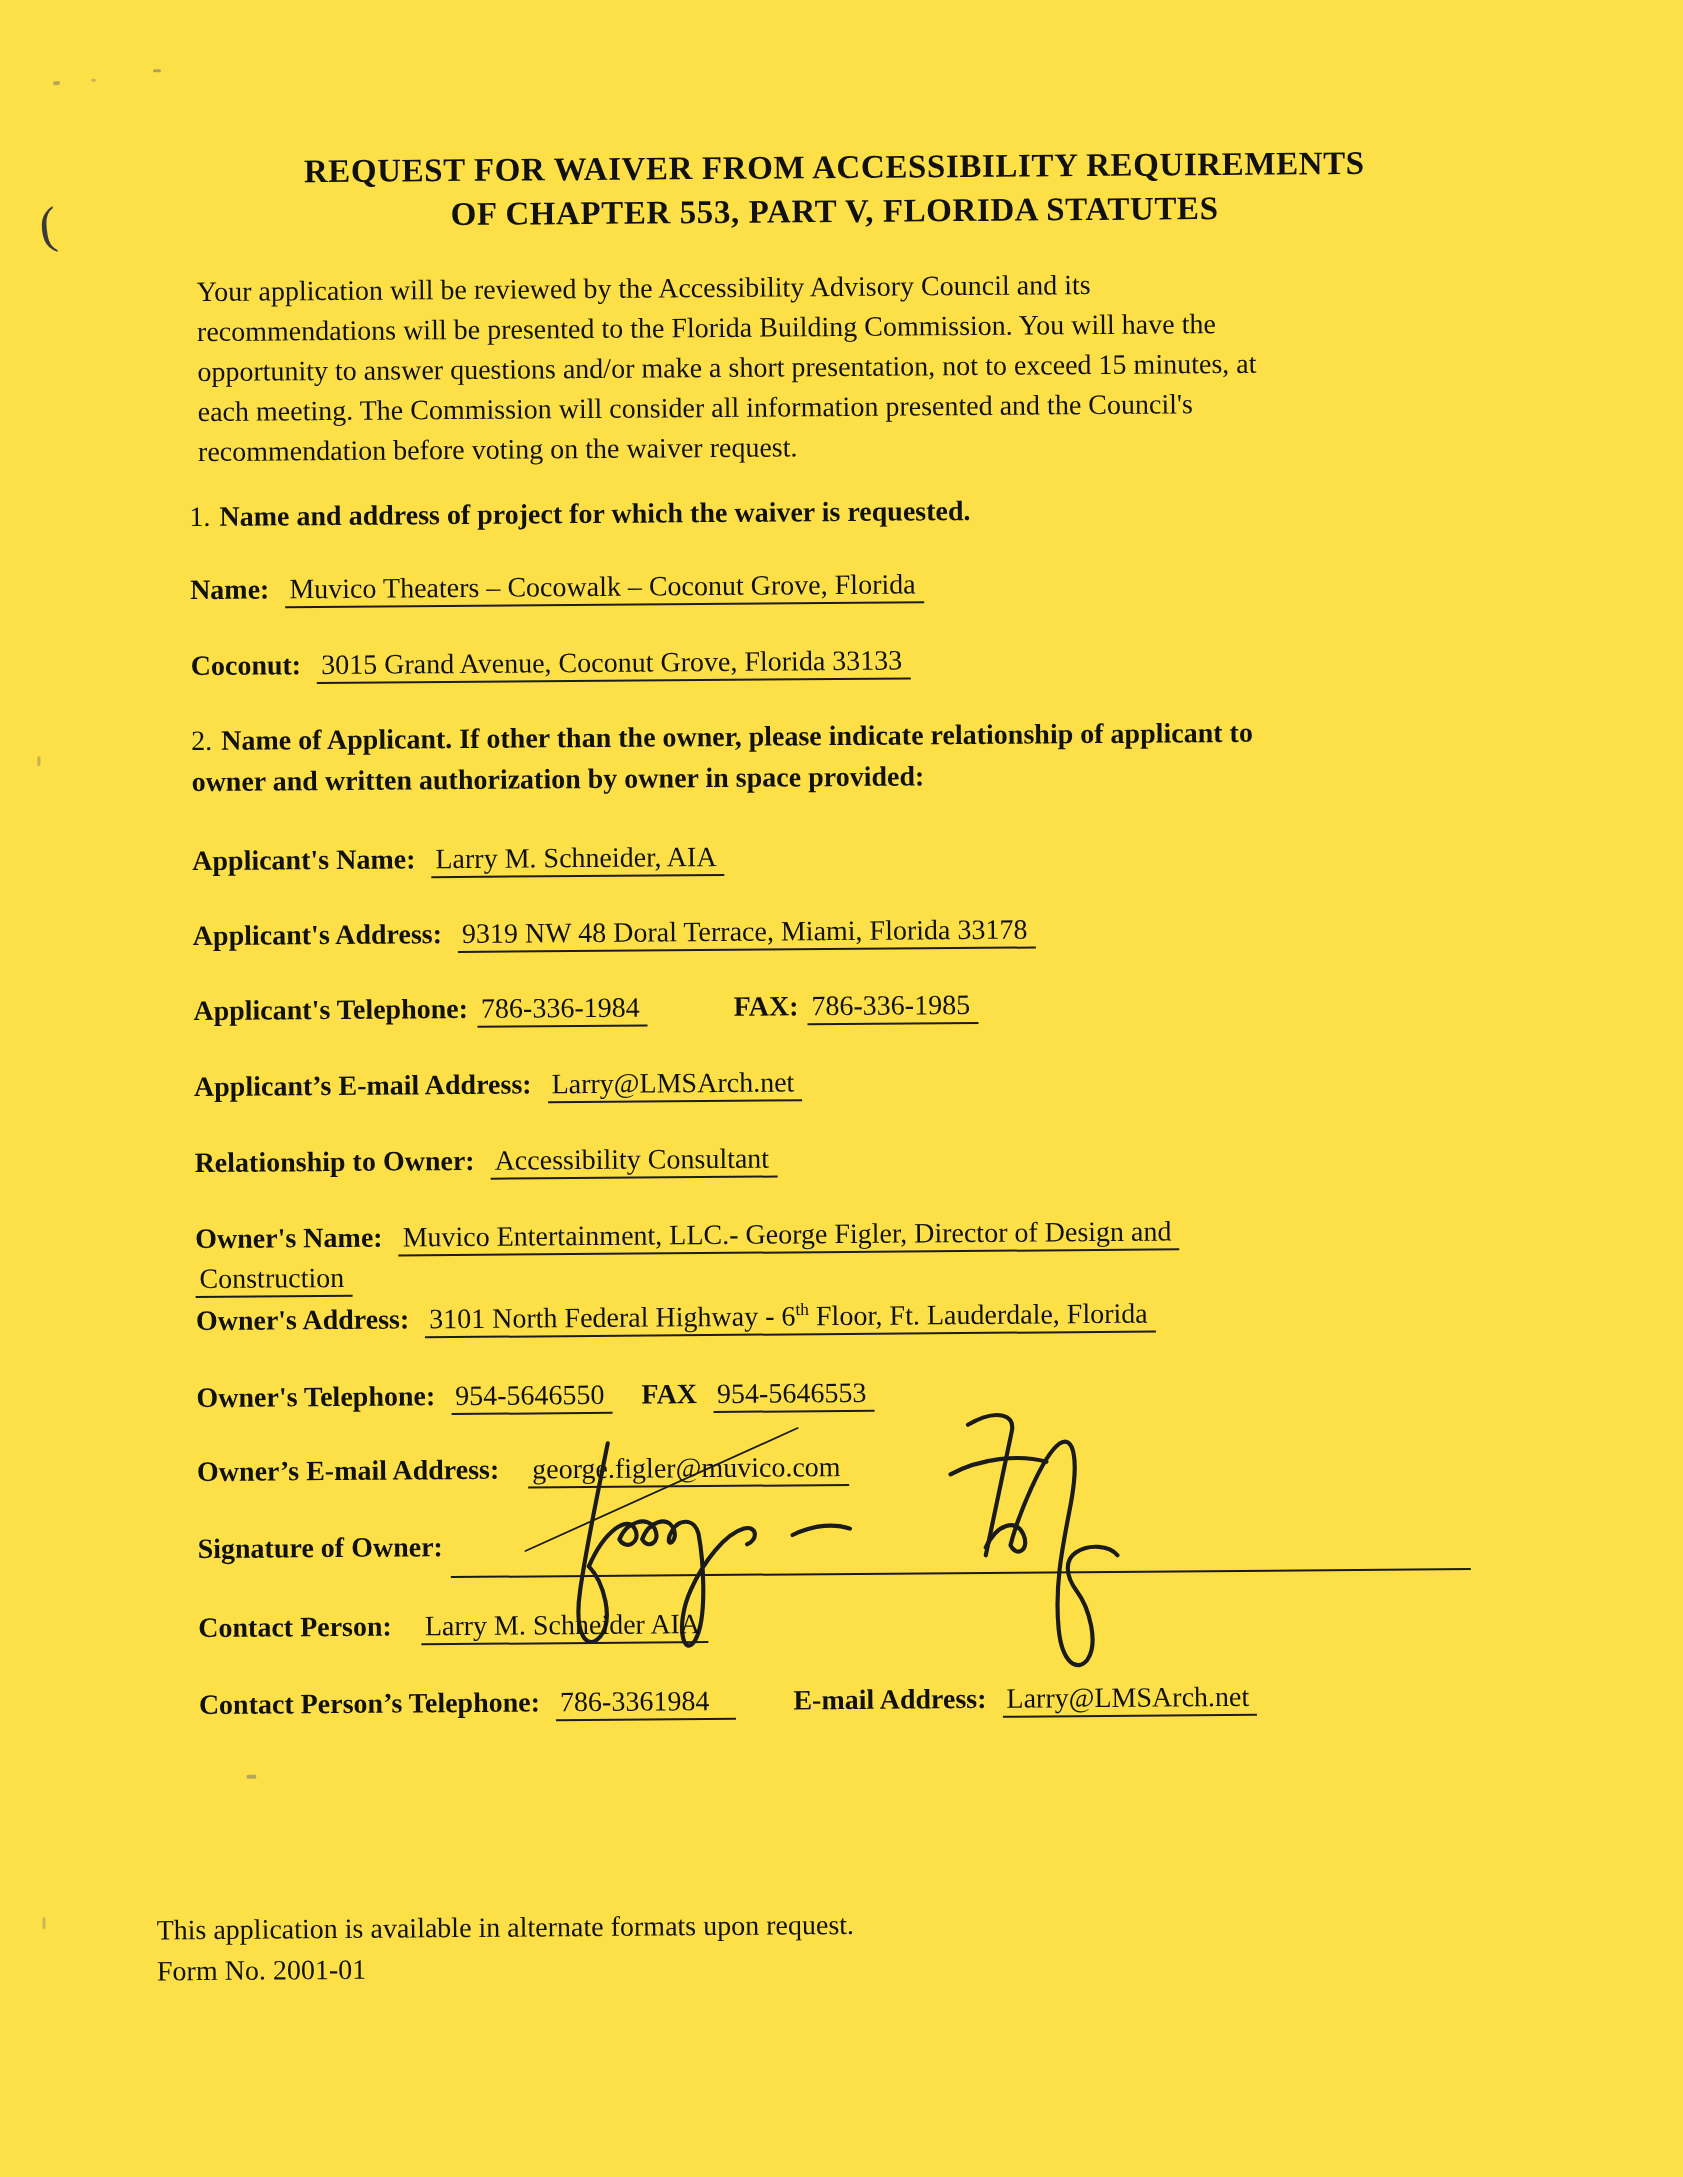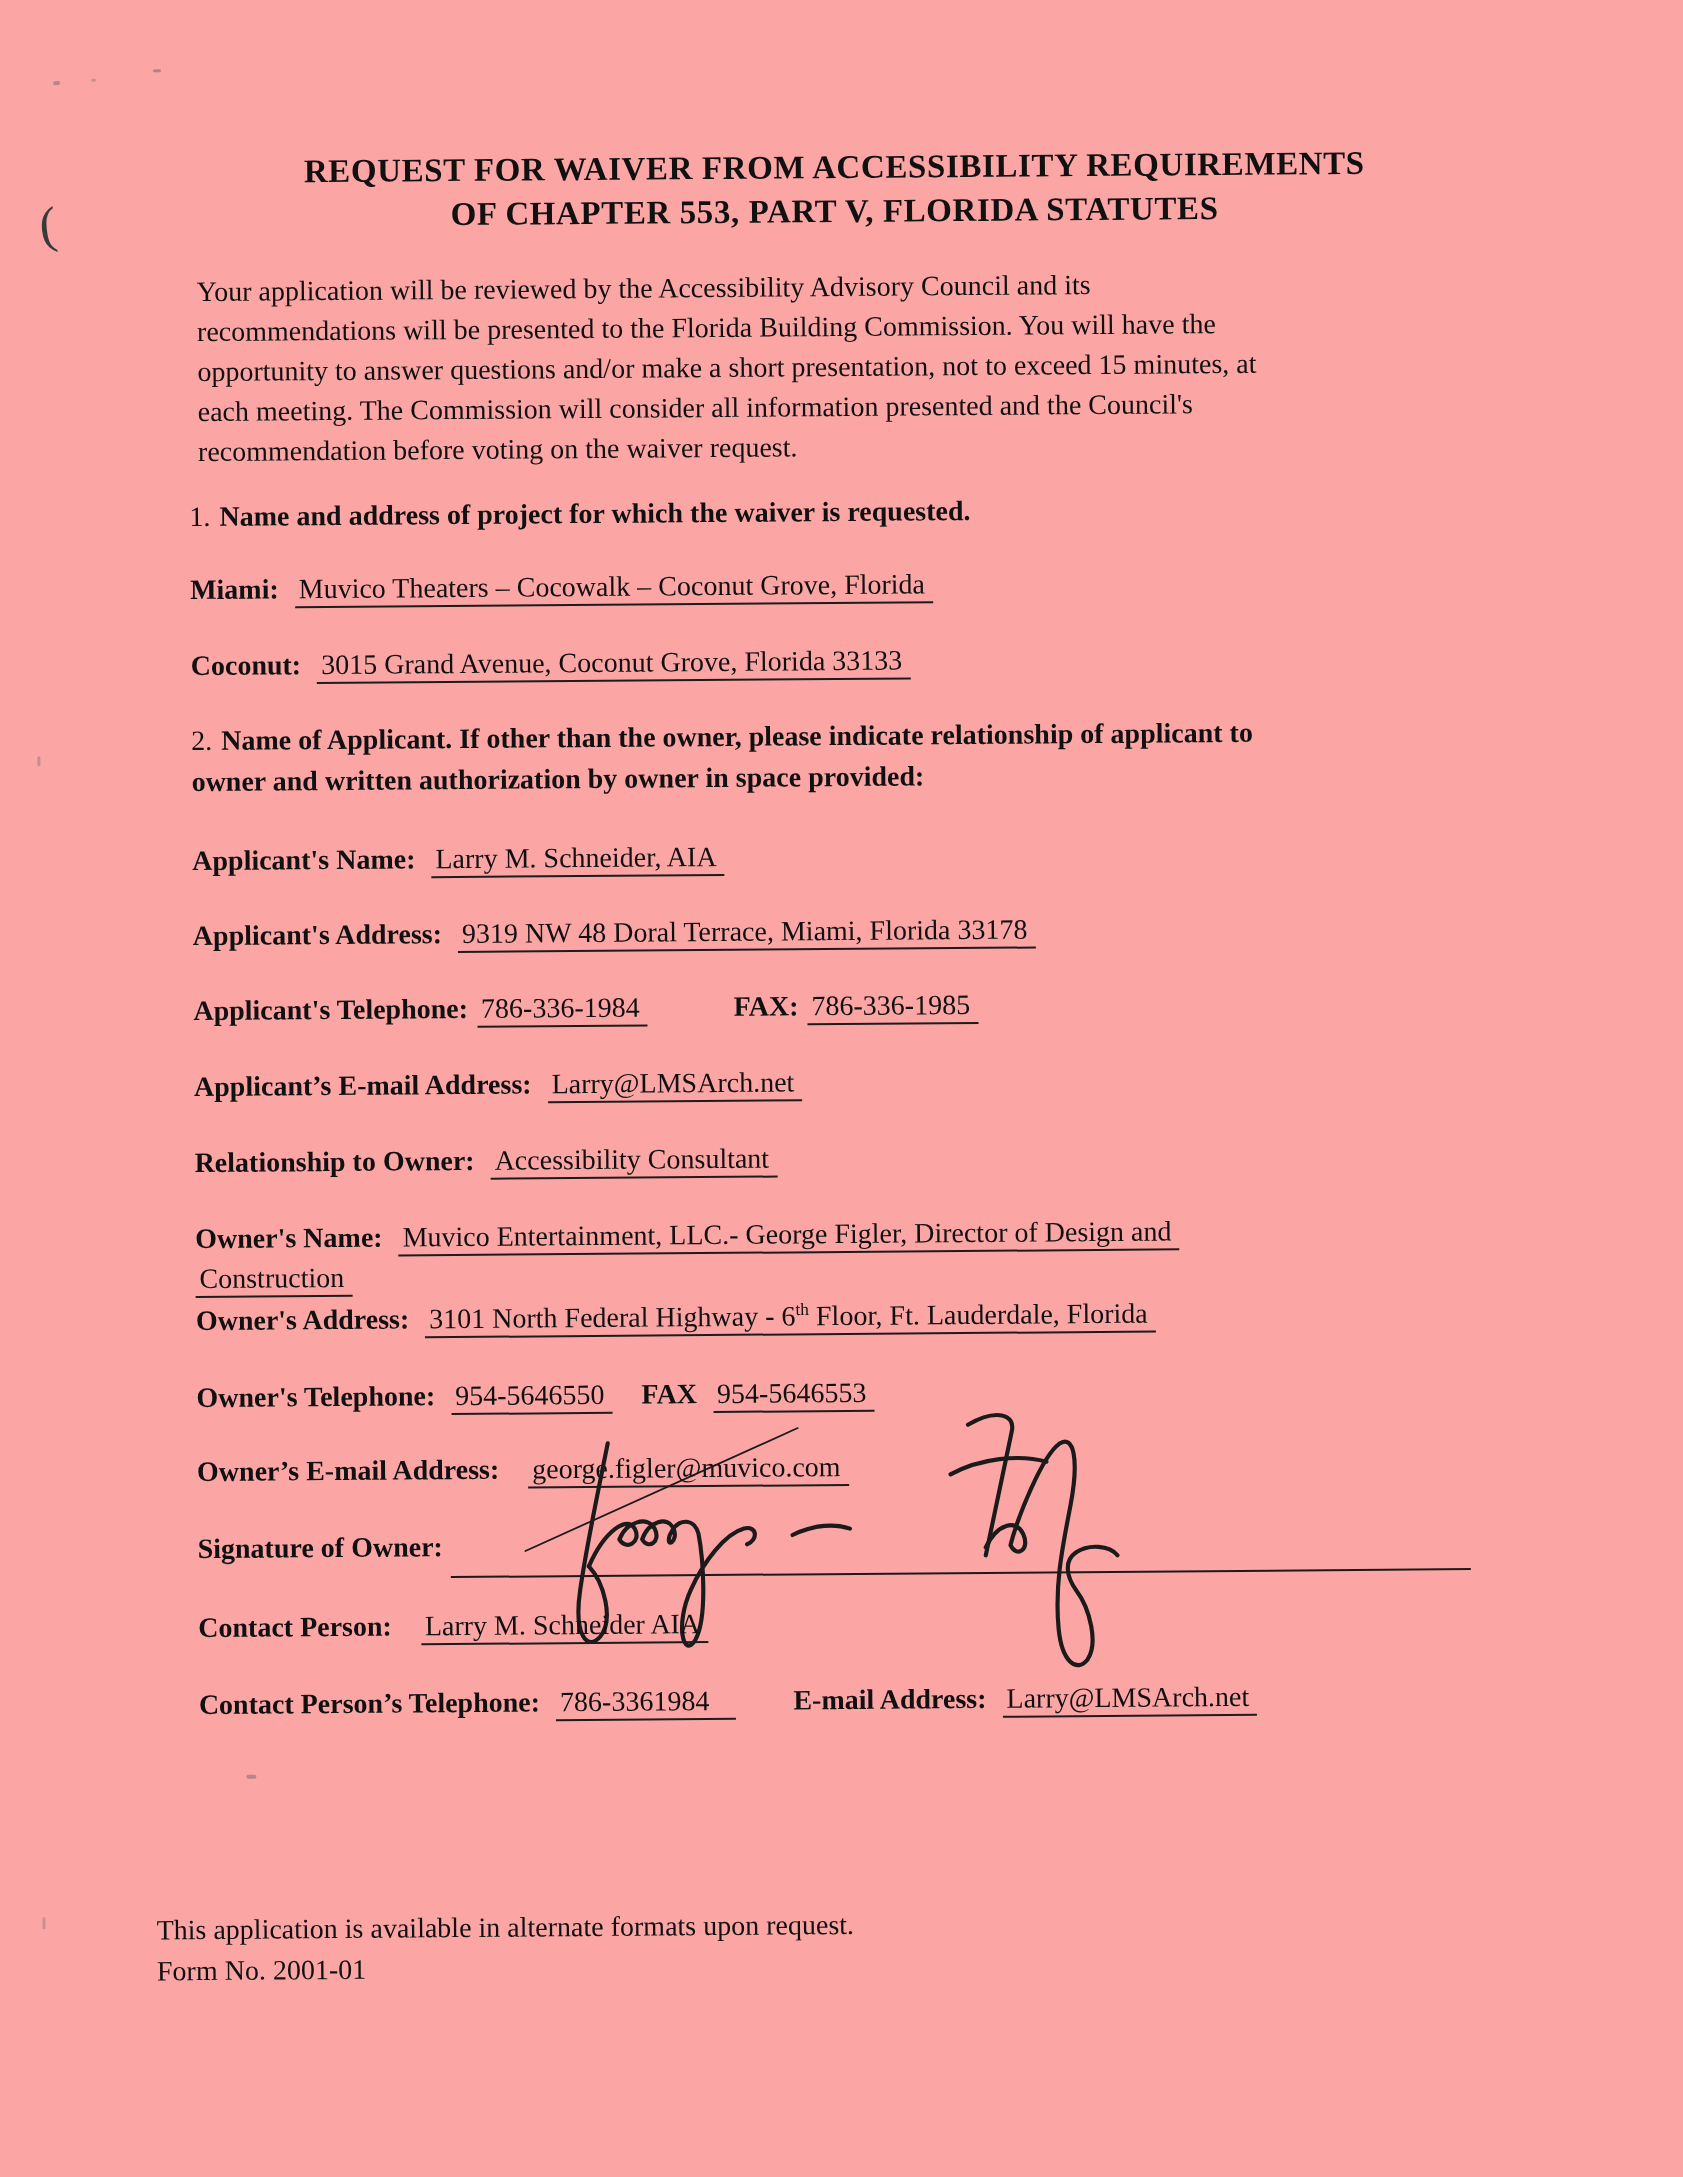--- a/index.html
+++ b/index.html
@@ -4,21 +4,21 @@
 <style>
   html, body { margin: 0; padding: 0; }
   body {
     width: 1683px; height: 2177px;
     background: #ffffff;
     font-family: "Liberation Serif", "DejaVu Serif", serif;
     color: #111;
     position: relative;
     overflow: hidden;
   }
-  .page { position: absolute; inset: 0; background: #fca5a5; }
+  .page { position: absolute; inset: 0; background: #fde047; }
   .content {
     position: absolute; inset: 0;
     transform: rotate(-0.45deg);
     transform-origin: 50% 50%;
   }
   .row {
     position: absolute;
     left: 194px;
     white-space: nowrap;
     font-size: 28px;
@@ -89,21 +89,21 @@
       <div>each meeting. The Commission will consider all information presented and the Council's</div>
       <div>recommendation before voting on the waiver request.</div>
     </div>
 
     <div class="row" style="top:493px">
       <span>1.</span>
       <span class="b noml">Name and address of project for which the waiver is requested.</span>
     </div>
 
     <div class="row" style="top:566px">
-      <span class="b">Miami:</span>
+      <span class="b">Name:</span>
       <span class="val">Muvico Theaters – Cocowalk – Coconut Grove, Florida</span>
     </div>
 
     <div class="row" style="top:642px">
       <span class="b">Coconut:</span>
       <span class="val">3015 Grand Avenue, Coconut Grove, Florida 33133</span>
     </div>
 
     <div class="row" style="top:717px">
       <span>2.</span>

